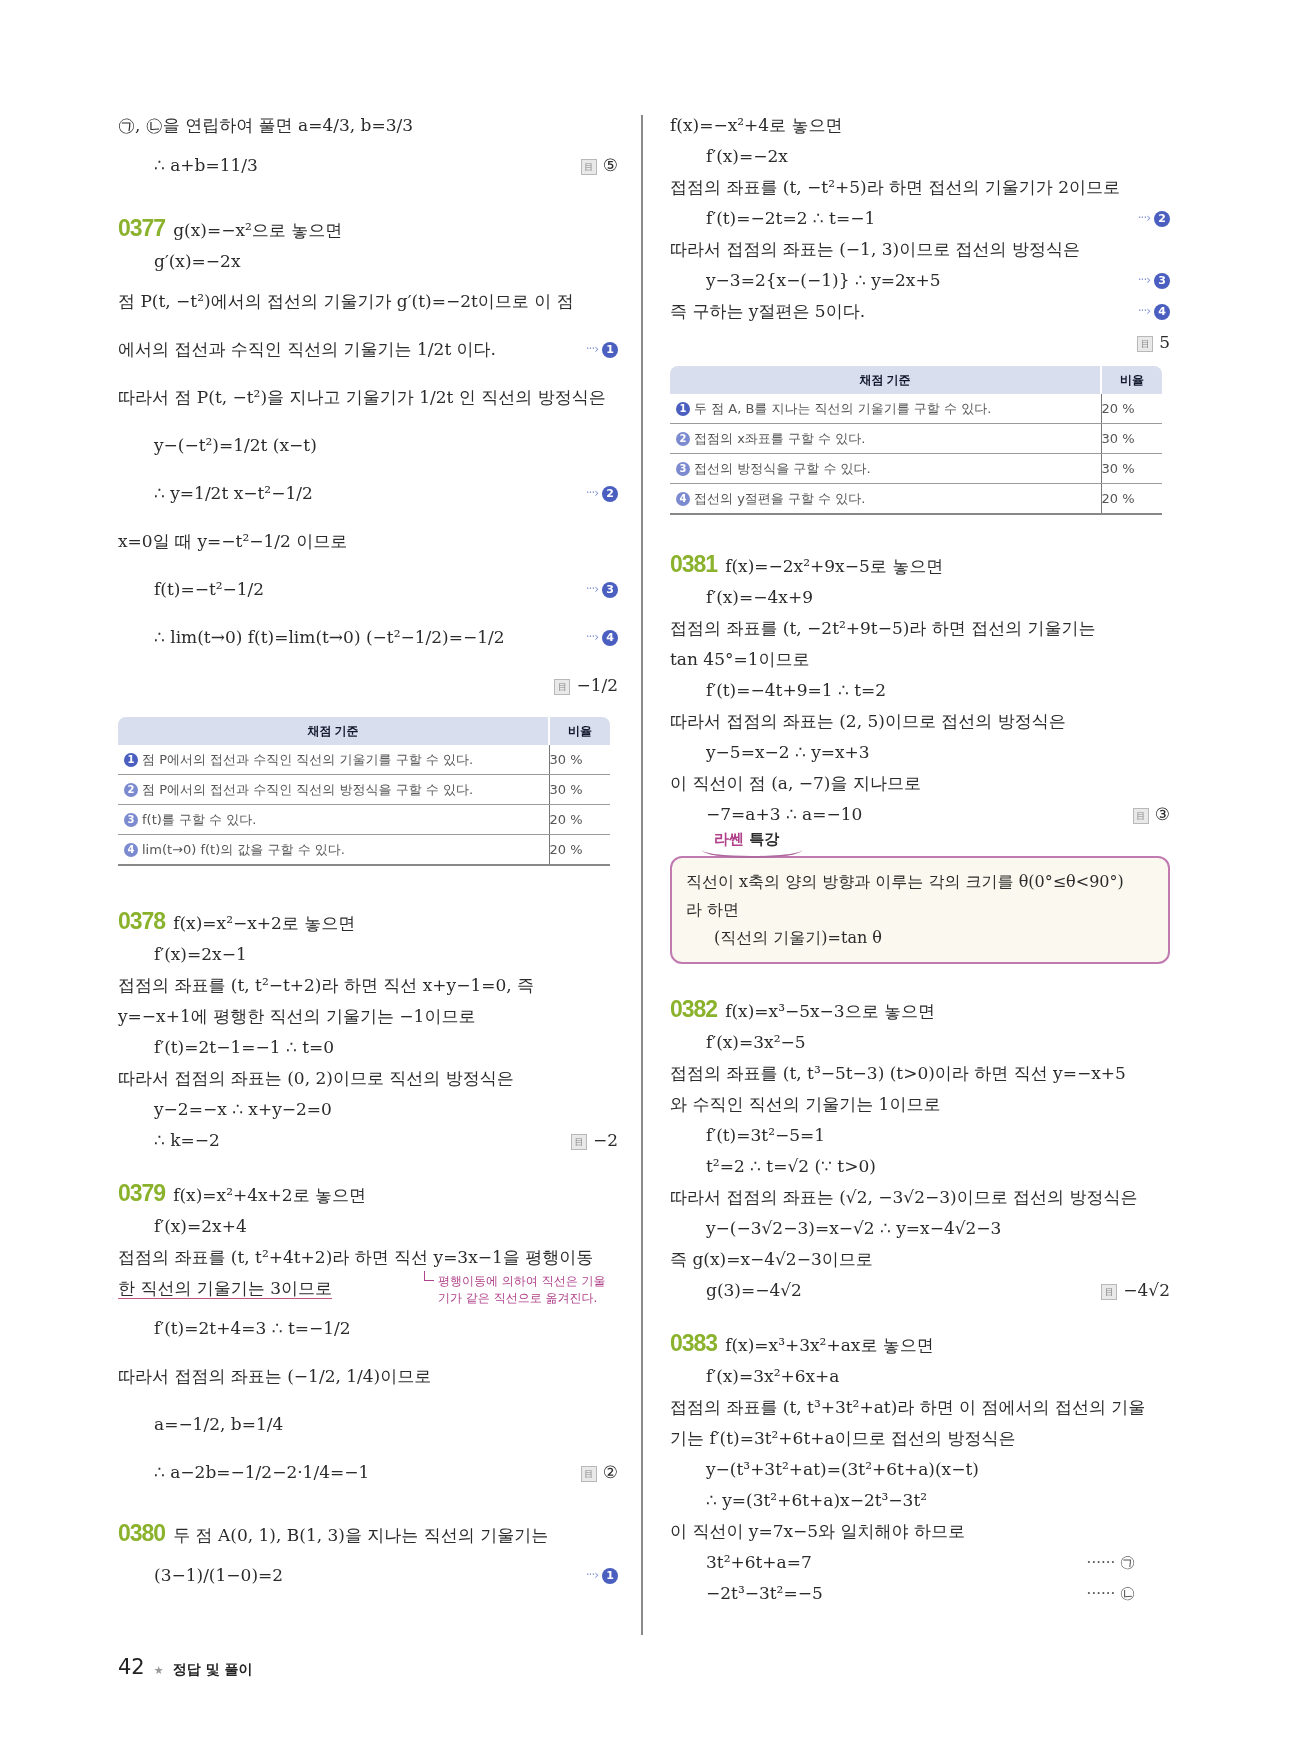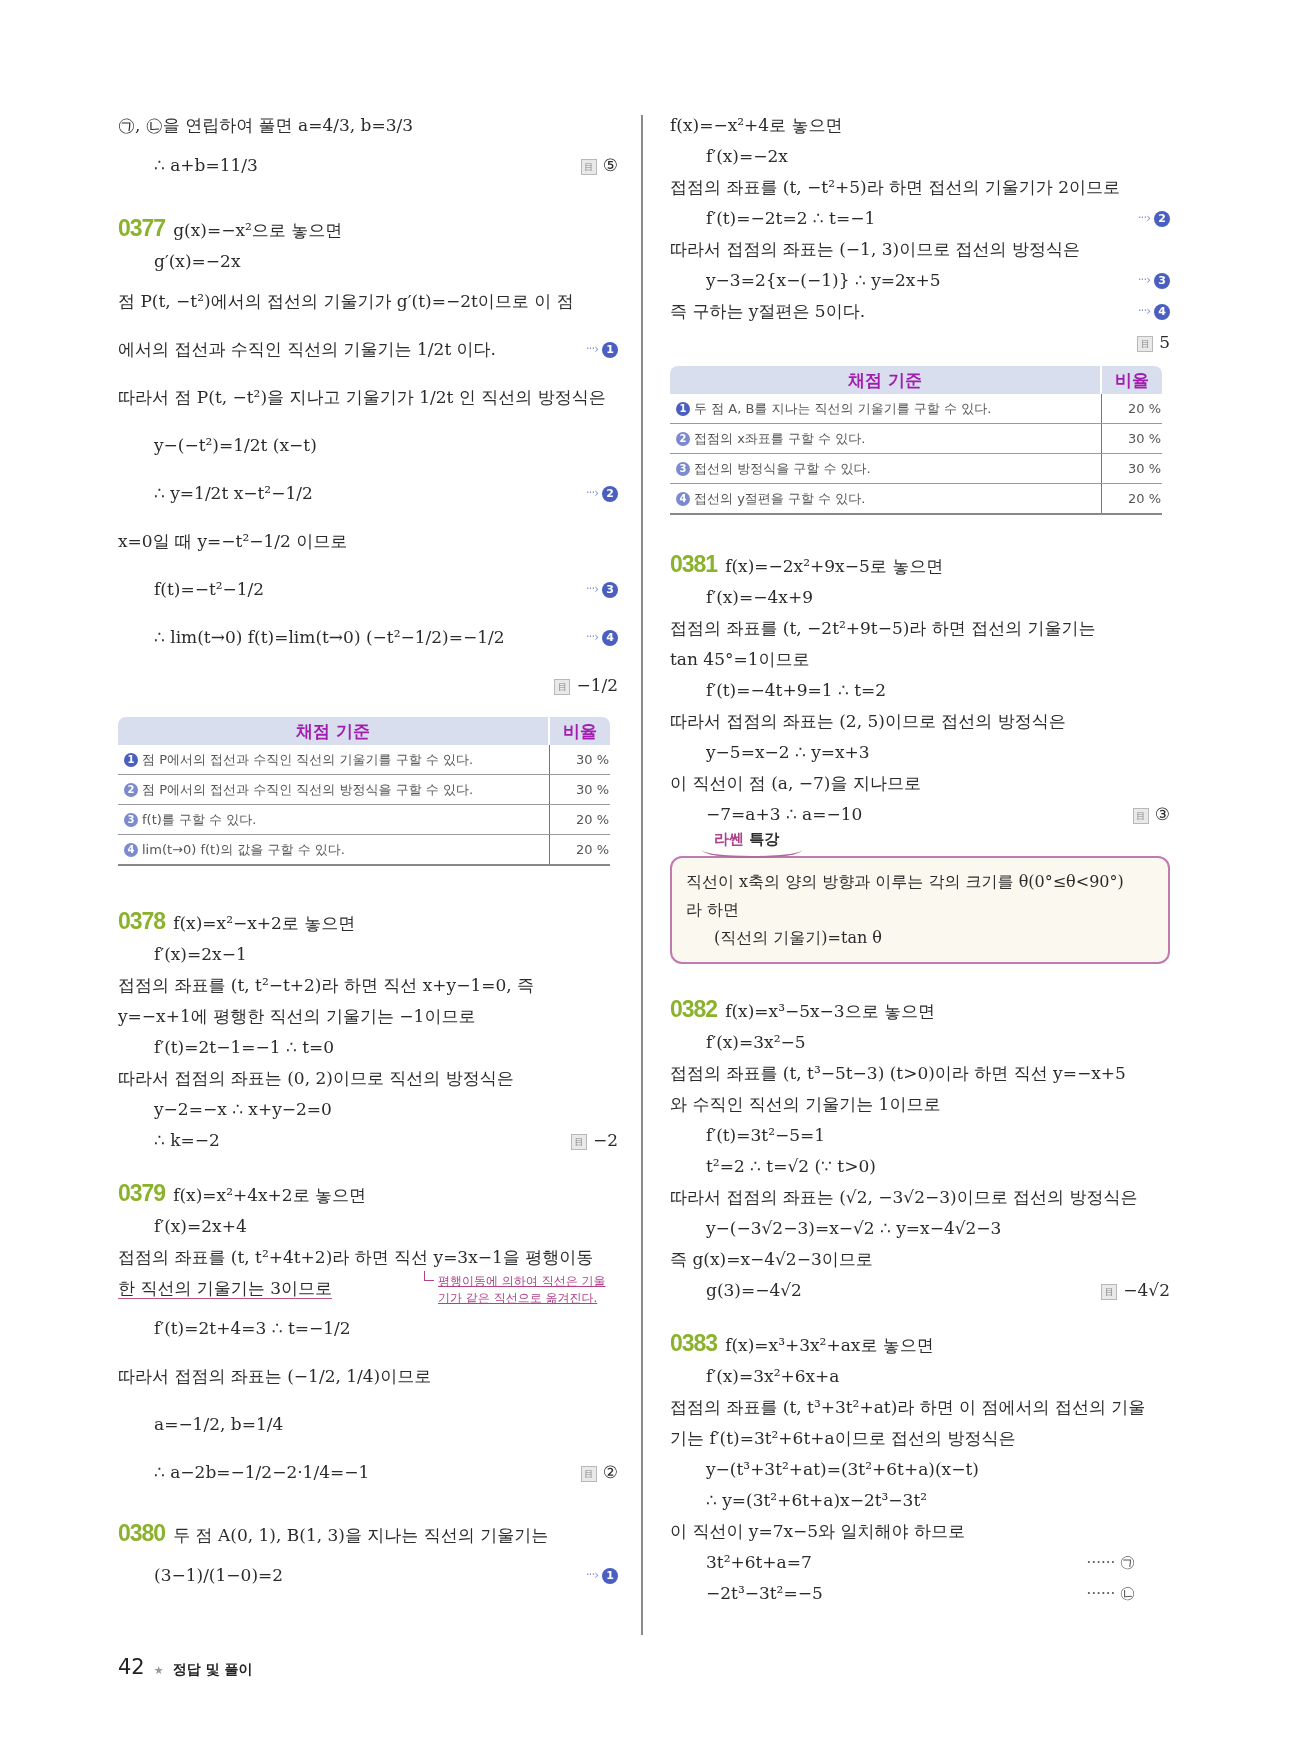--- a/index.html
+++ b/index.html
@@ -18,41 +18,41 @@
   .marker { position: absolute; right: 0; top: 0; font-family: "DejaVu Sans", sans-serif; font-size: 12px; color: #6b7cc7; }
   .marker .dots { color: #8a9ad8; letter-spacing: -1px; margin-right: 4px; }
   .step { display: inline-block; width: 16px; height: 16px; border-radius: 50%; background: #4a5fbf;
           color: #fff; text-align: center; line-height: 16px; font-size: 11px; font-weight: bold; vertical-align: middle; }
   .answer { position: absolute; right: 0; top: 0; font-size: 17px; }
   .ans-icon { display: inline-block; width: 14px; height: 14px; border: 1px solid #b8b8b8; background: #e9e9e9;
               font-family: "DejaVu Sans", sans-serif; font-size: 9px; line-height: 14px; text-align: center; color: #888; margin-right: 6px; vertical-align: middle; }
   .eqref { position: absolute; right: 35px; top: 0; font-size: 15px; color: #555; }
   
   .grade-table { width: 492px; border-collapse: collapse; font-family: "DejaVu Sans", sans-serif; font-size: 13px; margin-top: 8px; }
-  .grade-table th { background: #d9deef; font-weight: bold; color: #a21caf; height: 26px; font-size: 17px; }
+  .grade-table th { background: #d9deef; font-weight: bold; color: #0f172a; height: 26px; font-size: 12px; font-family: Liberation Serif, serif; }
   .grade-table th.c1 { border-top-left-radius: 8px; }
   .grade-table th.c2 { border-top-right-radius: 8px; width: 58px; border-left: 2px solid #fff; }
   .grade-table td { height: 27px; border-bottom: 1px solid #9a9a9a; color: #555; padding-left: 6px; }
-  .grade-table td.pct { text-align: right; border-left: 1px solid #777; padding-left: 0; }
+  .grade-table td.pct { text-align: left; border-left: 1px solid #777; padding-left: 0; }
   .grade-table tr:last-child td { border-bottom: 2px solid #888; }
   .tstep { display: inline-block; width: 14px; height: 14px; border-radius: 50%; background: #4a5fbf; color: #fff;
            font-size: 10px; line-height: 14px; text-align: center; font-weight: bold; margin-right: 4px; vertical-align: middle; }
   .tstep.light { background: #7c8bd0; }
   
   .note-wrap { position: relative; margin-top: 26px; }
   .note-tab { position: absolute; left: 32px; top: -26px; font-family: "DejaVu Sans", sans-serif; font-weight: bold; font-size: 15px; margin-left: 12px; }
   .note-tab .a { color: #b0418a; }
   .note-tab .b { color: #2b2b2b; }
   .note-tab .arc { position: absolute; left: -12px; top: 12px; width: 100px; height: 14px;
                    border-bottom: 2px solid #b06aa0; border-radius: 0 0 50% 50%; }
   .note-box { border: 2px solid #c07aaf; border-radius: 12px; background: #fbf8ef; padding: 10px 14px; }
   .note-box .line { font-size: 16px; line-height: 28px; min-height: 28px; }
   .underline { border-bottom: 1px solid #c0587a; }
   .annotation { position: absolute; left: 320px; top: 0; font-family: "DejaVu Sans", sans-serif; font-size: 12px;
-                color: #b0418a; line-height: 17px; white-space: normal; width: 170px; text-decoration: underline; }
+                color: #b0418a; line-height: 17px; white-space: normal; width: 170px; }
   .annotation .hook { position: absolute; left: -14px; top: -2px; width: 9px; height: 9px; border-left: 1px solid #b0418a; border-bottom: 1px solid #b0418a; }
   .footer { position: absolute; left: 118px; top: 1655px; font-family: "DejaVu Sans", sans-serif; }
   .footer .page { font-size: 21px; color: #222; }
   .footer .star { color: #999; font-size: 11px; margin: 0 4px; }
   .footer .title { font-size: 14px; font-weight: bold; color: #222; }
 </style>
 </head>
 <body>
 
 <div class="divider"></div>

